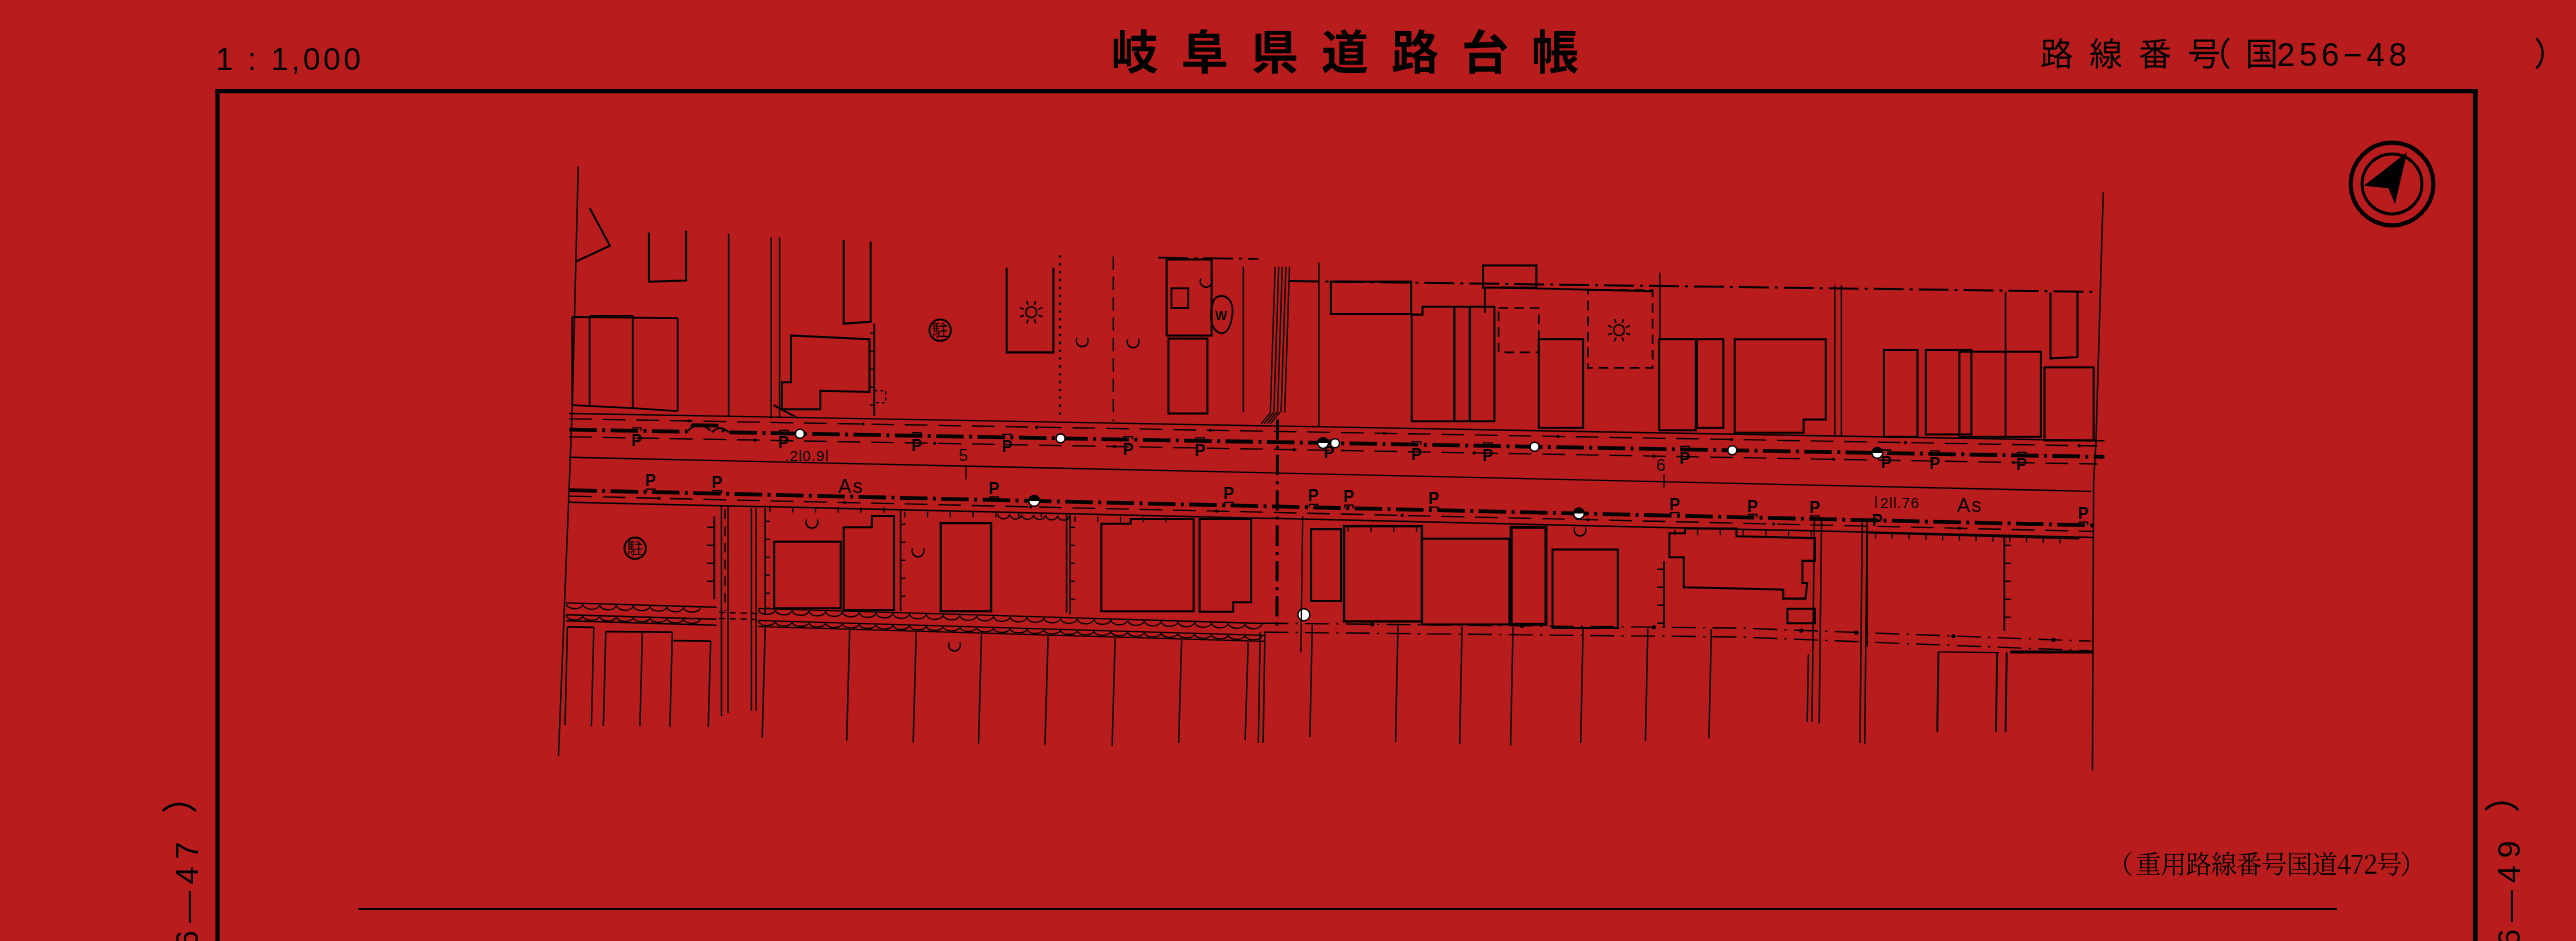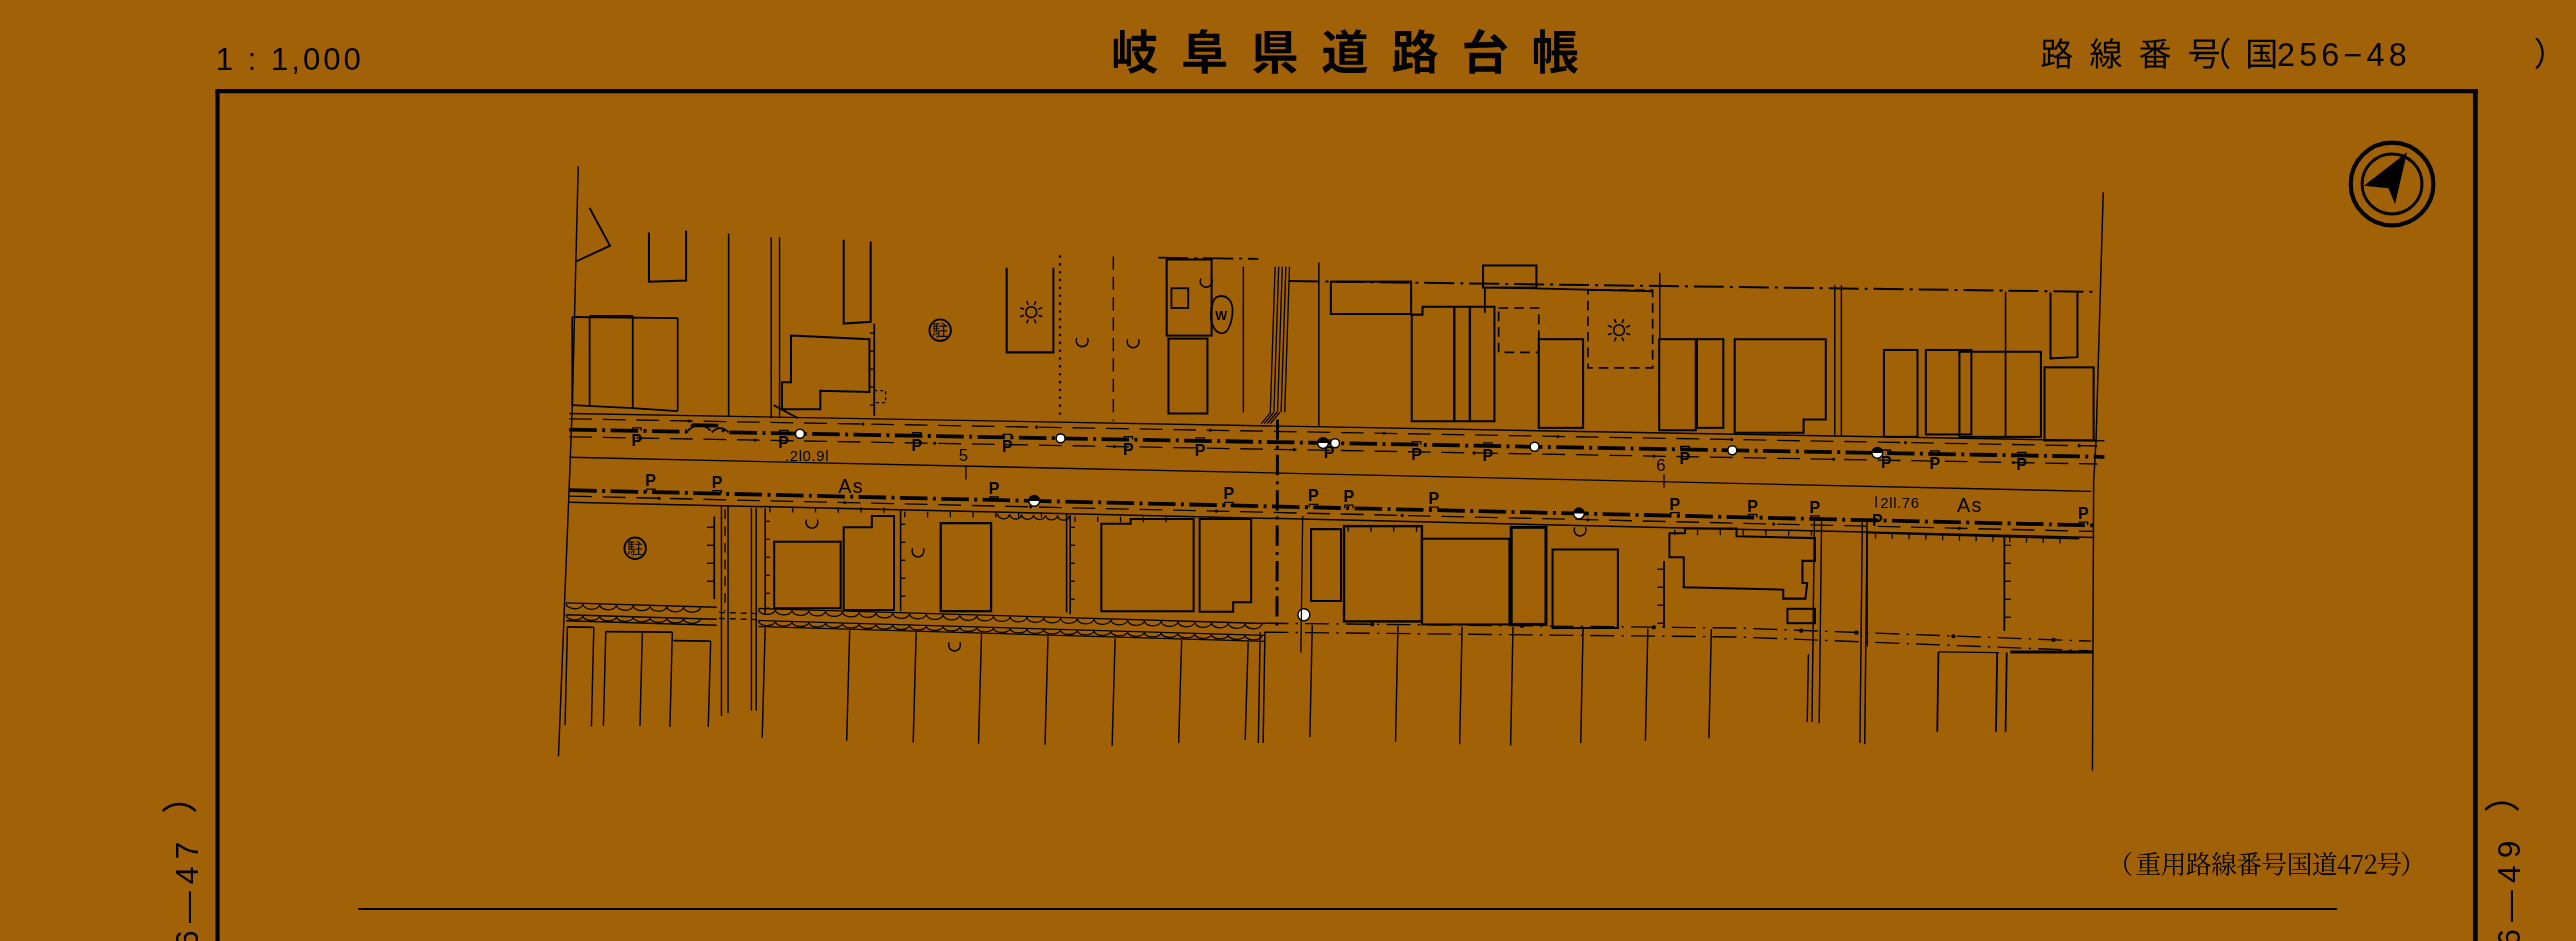--- a/index.html
+++ b/index.html
@@ -1,12 +1,12 @@
 <!DOCTYPE html>
-<html style="font-size:9.6px"><head><meta charset="utf-8"><title>road ledger</title><style>html,body{margin:0;padding:0;background:#fff}#page{position:relative;width:2576px;height:942px;background:#a16207;overflow:hidden}text{font-family:"Liberation Sans",sans-serif;fill:#000}</style></head><body>
+<html style="font-size:9.6px"><head><meta charset="utf-8"><title>road ledger</title><style>html,body{margin:0;padding:0;background:#fff}#page{position:relative;width:2576px;height:942px;background:#b91c1c;overflow:hidden}text{font-family:"Liberation Sans",sans-serif;fill:#000}</style></head><body>
 <div id="page">
 <svg width="2576" height="942" viewBox="0 0 4299 1572">
       <defs>
         <path id="gB5C90" d="M633 850V711H432V605H633V488H450V384H564L478 362C510 269 551 189 604 121C533 70 449 34 355 12C377 -12 404 -59 417 -89C517 -60 606 -19 682 38C744 -17 820 -60 910 -89C926 -58 960 -10 986 14C902 37 830 72 770 118C849 205 907 318 939 466L864 492L844 488H750V605H954V711H750V850ZM585 384H798C772 311 735 249 688 197C643 251 609 314 585 384ZM192 836V218H148V648H60V30H148V120H335V70H421V648H335V218H290V836Z"></path>
         <path id="gB961C" d="M420 853C413 825 400 788 386 756H162V223H437V166H47V59H437V-90H564V59H954V166H564V223H842V465H286V517H809V756H514C531 781 550 811 567 842ZM286 665H688V608H286ZM286 375H720V314H286Z"></path>
         <path id="gB770C" d="M397 606H728V554H397ZM397 478H728V427H397ZM397 733H728V682H397ZM284 814V345H845V814ZM627 103C704 47 807 -34 854 -84L965 -9C911 42 804 117 730 168ZM251 160C207 104 117 37 37 -2C65 -21 109 -58 135 -83C218 -36 312 39 377 113ZM94 755V167H214V188H438V-90H565V188H953V294H214V755Z"></path>
         <path id="gB9053" d="M45 754C105 709 177 642 207 595L302 675C268 722 194 785 134 826ZM494 372H766V319H494ZM494 239H766V187H494ZM494 504H766V452H494ZM381 591V100H885V591H660L684 644H953V740H798C815 764 833 794 852 824L731 850C720 818 697 773 678 740H553L566 745C556 776 527 818 500 849L406 814C423 792 440 765 452 740H312V644H556L546 591ZM277 460H44V349H160V137C115 103 65 70 22 45L81 -80C135 -37 181 2 224 40C290 -37 372 -66 496 -71C616 -76 817 -74 938 -68C944 -33 963 25 976 54C842 43 615 40 498 45C393 49 318 77 277 143Z"></path>
         <path id="gB8DEF" d="M182 710H314V582H182ZM26 64 47 -52C161 -25 312 11 454 45L442 151L324 125V258H434V287C449 268 464 246 472 230L495 240V-87H605V-53H794V-84H909V245L911 244C927 274 962 322 986 345C905 370 836 410 779 456C839 531 887 621 917 726L841 759L820 755H680C689 777 698 799 705 822L591 850C558 740 498 633 424 564V812H78V480H218V102L168 91V409H71V72ZM605 50V183H794V50ZM769 653C749 611 725 571 697 535C668 569 644 604 624 639L632 653ZM579 284C623 310 664 341 702 375C739 341 781 310 827 284ZM626 457C569 404 504 361 434 331V363H324V480H424V545C451 525 489 493 505 475C525 496 545 519 564 545C582 516 603 486 626 457Z"></path>
         <path id="gB53F0" d="M166 355V-89H289V-49H706V-88H835V355ZM289 67V240H706V67ZM59 566 66 445C253 453 534 463 799 477C826 444 848 413 863 386L967 466C915 552 795 668 697 749L602 679C633 652 666 621 698 589L359 576C407 649 457 733 499 812L362 857C327 768 269 658 214 571Z"></path>
         <path id="gB5E33" d="M49 665V118H137V560H180V-90H281V228C295 201 306 157 307 130C341 130 364 133 386 151C407 168 411 200 411 237V665H281V849H180V665ZM281 560H326V240C326 232 324 230 318 230H281ZM478 813V401H421V303H477V37L388 26L413 -80C506 -64 626 -43 741 -22L735 68C776 -1 832 -54 907 -90C924 -58 959 -10 984 14C923 37 875 74 838 121C881 151 931 187 972 223L893 295C866 266 826 231 788 202C773 233 760 267 750 303H961V401H589V448H893V536H589V583H893V671H589V716H925V813ZM648 303C667 216 693 139 730 75L588 53V303Z"></path>

